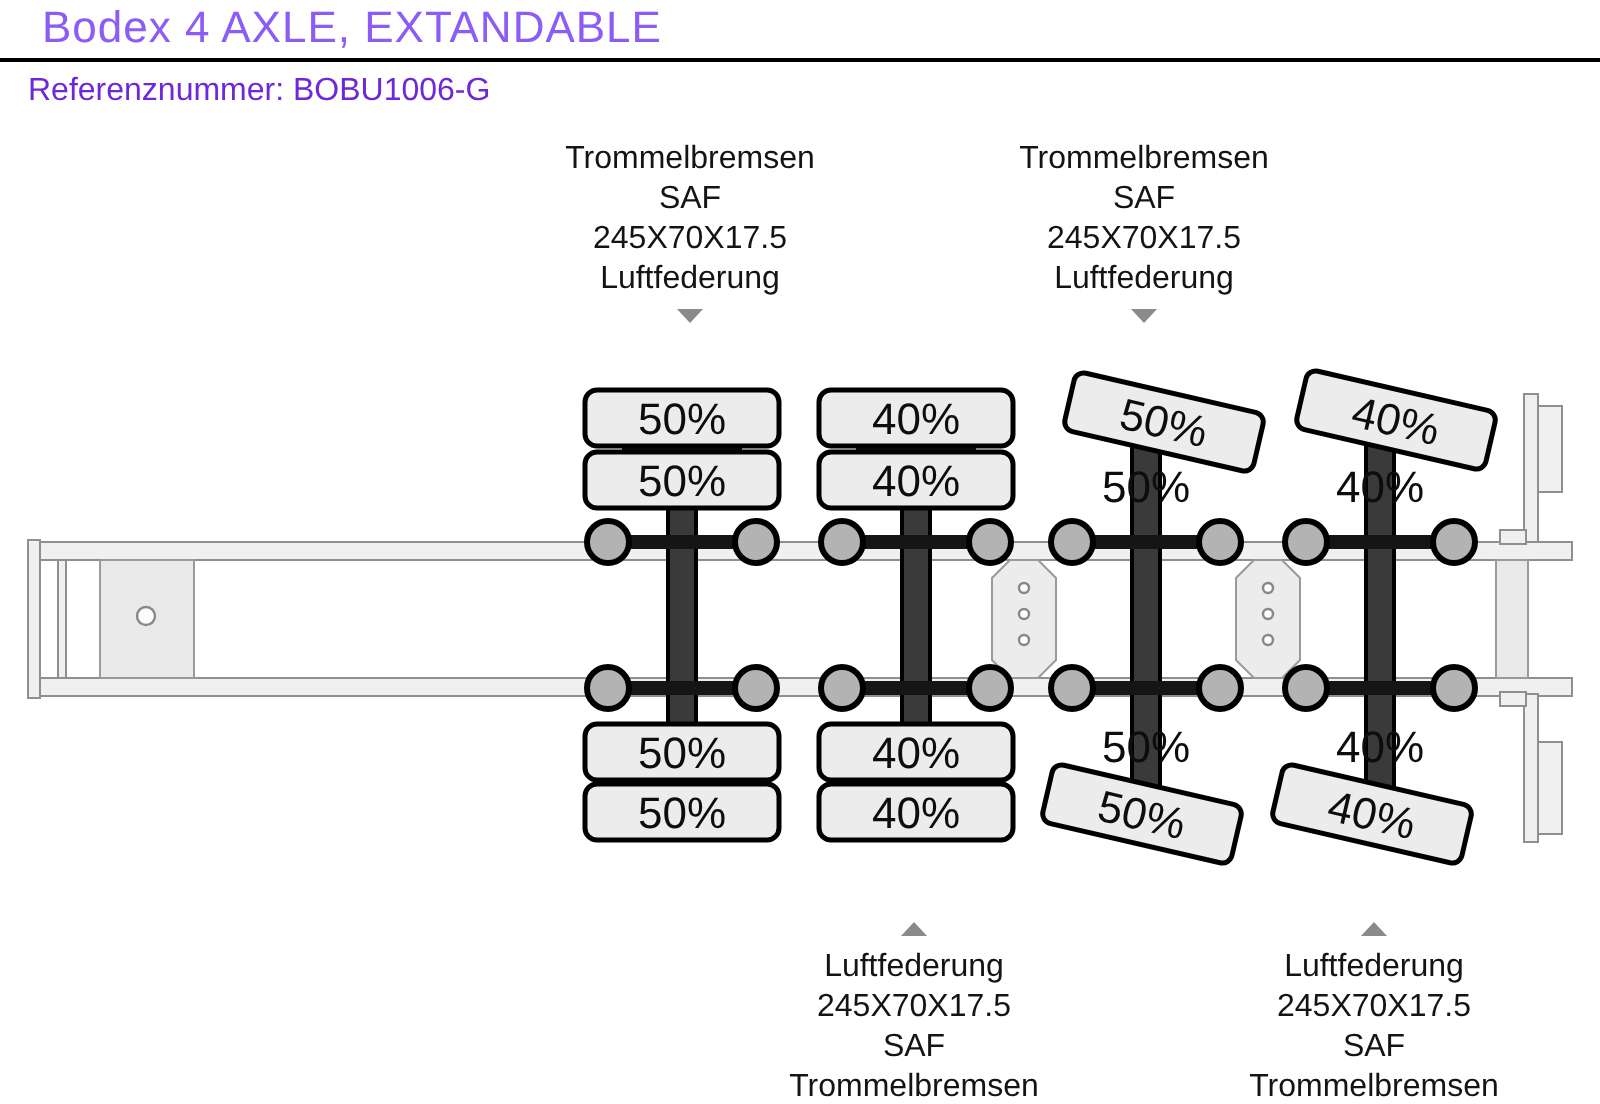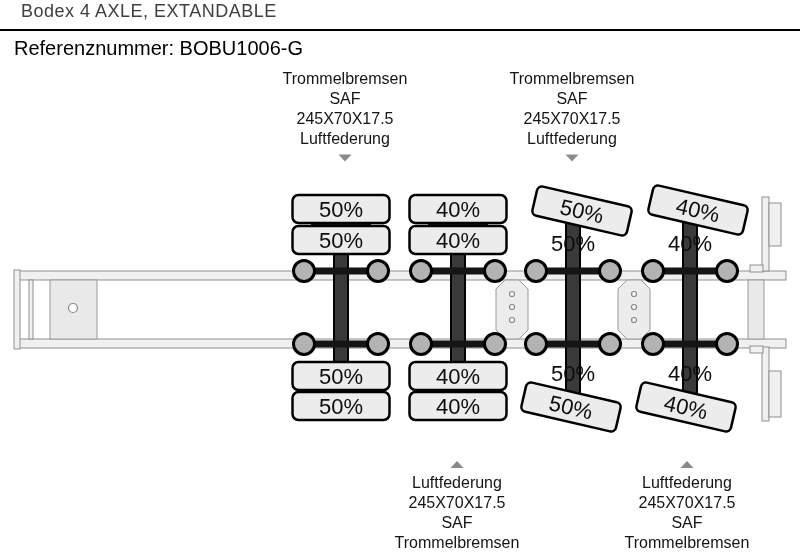--- a/index.html
+++ b/index.html
@@ -1,21 +1,21 @@
 <!DOCTYPE html>
 <html><head>
 <meta charset="utf-8">
 <style>
   html,body{margin:0;padding:0;background:#ffffff;}
   #stage{position:relative;width:800px;height:552px;background:#ffffff;overflow:hidden;
          font-family:"Liberation Sans",sans-serif;color:#0d0d0d;}
-  .page-title{position:absolute;left:21px;top:1px;font-size:18px;font-weight:400;
-              letter-spacing:0.5px;color:#404040;white-space:nowrap;}
+  .page-title{position:absolute;left:21px;top:1px;font-size:22px;font-weight:400;
+              letter-spacing:0.5px;color:#8b5cf6;white-space:nowrap;}
   .title-rule{position:absolute;left:0;top:29px;width:800px;height:2px;background:#000;}
-  .ref-line{position:absolute;left:14px;top:37px;font-size:20px;color:#000000;white-space:nowrap;}
+  .ref-line{position:absolute;left:14px;top:37px;font-size:16px;color:#6d28d9;white-space:nowrap;}
   svg{position:absolute;left:0;top:0;}
   svg text{font-family:"Liberation Sans",sans-serif;fill:#141414;}
   .spec-txt{font-size:16px;}
   .pct-txt{font-size:22px;fill:#0d0d0d;}
   .frame{fill:#f0f0f0;stroke:#8f8f8f;stroke-width:1;}
   .block{fill:#e9e9e9;stroke:#9a9a9a;stroke-width:1;}
   .plate{fill:#ececec;stroke:#9a9a9a;stroke-width:1;}
   .hole{fill:#fdfdfd;stroke:#888;stroke-width:1.2;}
   .shaft{fill:#3a3a3a;stroke:#000;stroke-width:2;}
   .wbar{fill:#151515;}

